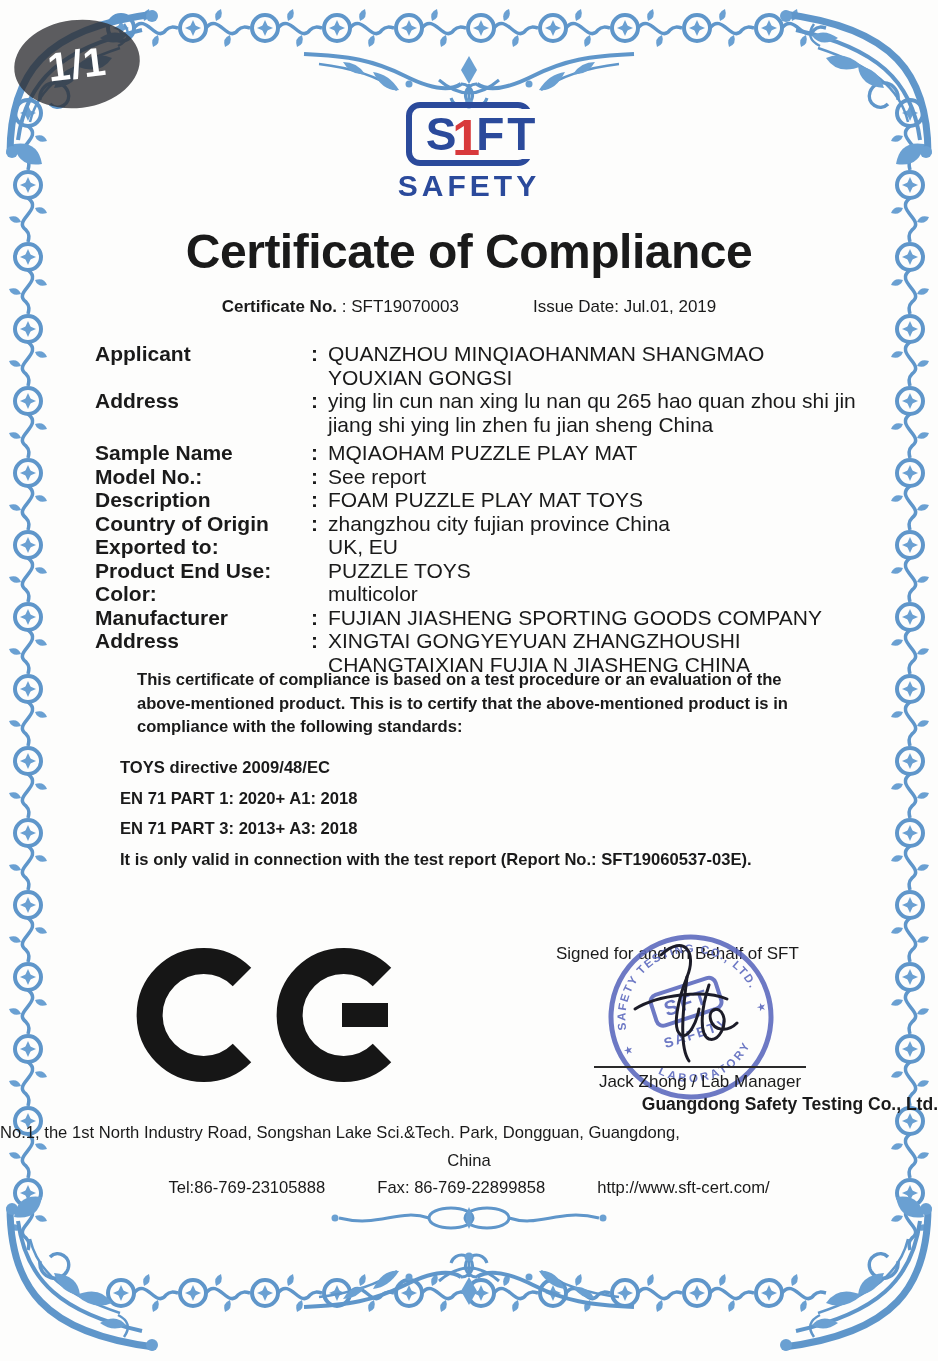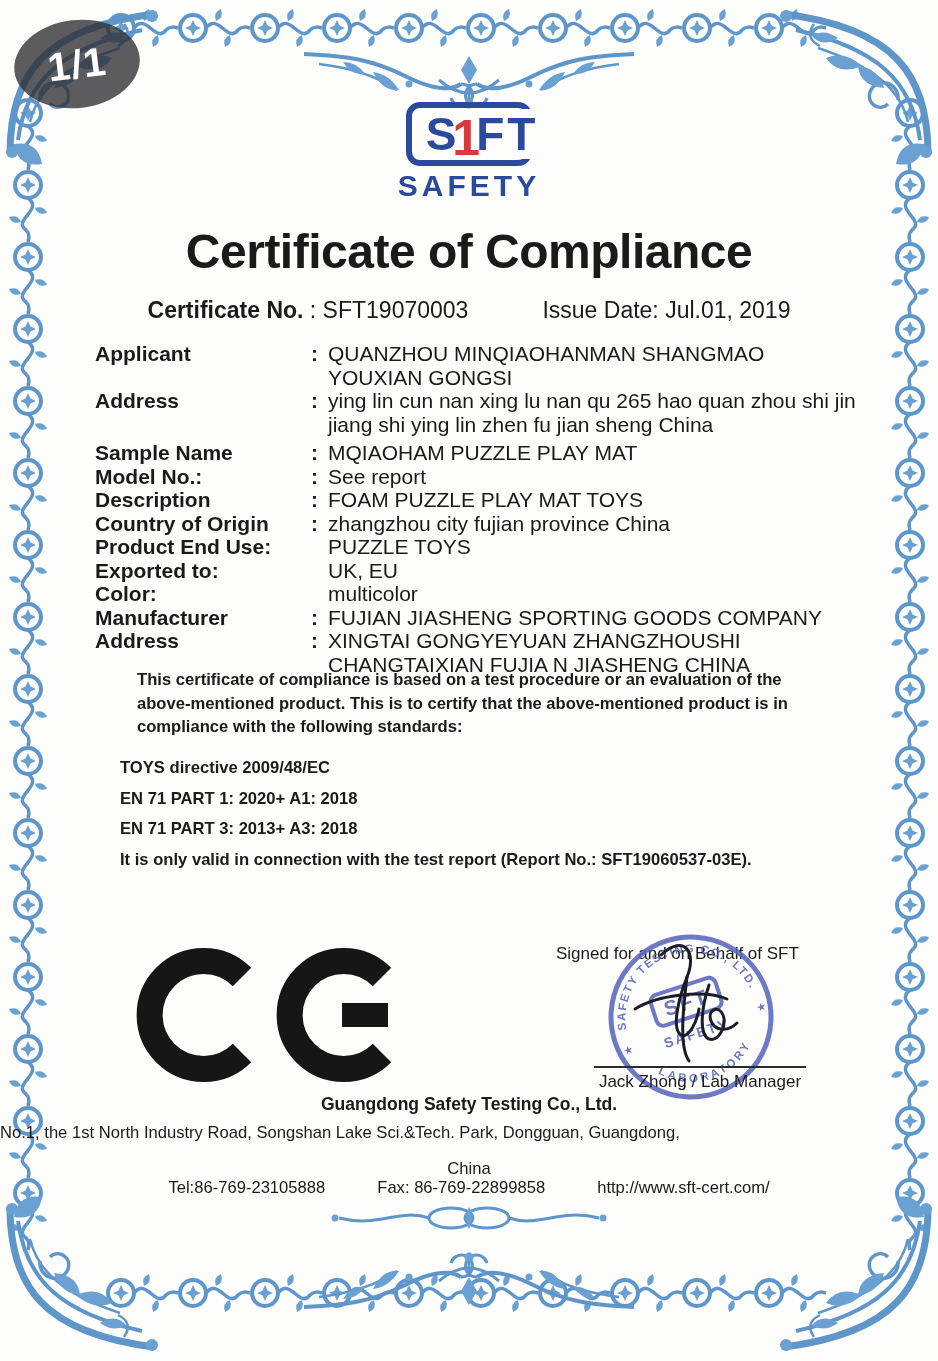--- a/index.html
+++ b/index.html
@@ -26,21 +26,21 @@
     display:flex;align-items:center;font-weight:bold;line-height:1;background:transparent;
   }
   .logo-box .ls,.logo-box .lf,.logo-box .lt{color:#2b4a9b;font-size:46px;}
   .logo-box .l1{color:#d8393b;font-size:50px;margin:0 -6px 0 -4px;transform:translateY(4px);}
   .logo-box .lf{margin-left:2px;}
   .logo-box .lt{background:#fdfdfc;position:relative;z-index:1;margin-right:-22px;padding:2px 3px;}
   .logo-word{color:#2b4a9b;font-weight:bold;font-size:30px;letter-spacing:4px;margin-top:3px;}
   
   .title{left:0;top:224px;width:100%;text-align:center;font-size:48px;font-weight:bold;letter-spacing:-0.5px;z-index:2;}
   
-  .certline{left:0;top:297px;width:100%;display:flex;justify-content:center;gap:74px;font-size:23px;z-index:2;}
+  .certline{left:0;top:297px;width:100%;display:flex;justify-content:center;gap:74px;font-size:17px;z-index:2;}
   .certline b{font-weight:bold;}
   
   .fields{left:95px;top:342px;width:765px;font-size:21px;line-height:23.5px;z-index:2;}
   .row{display:flex;}
   .row.gap{margin-top:5px;align-items:flex-end;}
   .row .lbl{width:216px;font-weight:bold;flex:none;}
   .row .sep{width:17px;font-weight:bold;flex:none;}
   .row .val{width:532px;}
   
   .statement{left:120px;top:651px;width:714px;font-weight:bold;font-size:16.6px;z-index:2;}
@@ -49,23 +49,23 @@
   .statement .std{line-height:21px;margin:9px 0 0 0;}
   .statement .valid{line-height:21px;margin:10px 0 0 0;}
   
   .ce{left:136px;top:944px;z-index:2;}
   
   .signedfor{left:556px;top:944px;font-size:17px;z-index:1;}
   .stamp{left:586px;top:912px;z-index:3;}
   .sigline{left:594px;top:1066px;width:212px;border-top:2px solid #2a2a2a;z-index:4;}
   .signatory{left:574px;top:1072px;width:252px;text-align:center;font-size:17px;z-index:4;}
   
-  .company{left:0;top:1094px;width:100%;text-align:center;font-weight:bold;font-size:17.5px;z-index:2;}
+  .company{left:0;top:1094px;width:100%;text-align:right;font-weight:bold;font-size:17.5px;z-index:2;}
   .addr1{left:0;top:1123px;width:100%;text-align:left;font-size:16.6px;z-index:2;}
-  .addr2{left:0;top:1151px;width:100%;text-align:center;font-size:16.6px;z-index:2;margin-top:8px;}
+  .addr2{left:0;top:1151px;width:100%;text-align:center;font-size:16.6px;z-index:2;}
   .contact{left:0;top:1178px;width:100%;display:flex;justify-content:center;gap:52px;font-size:16.6px;z-index:2;}
 </style>
 </head>
 <body>
 
 <div class="page">
 
   <svg class="border-layer" width="938" height="1361" viewBox="0 0 938 1361" aria-hidden="true">
     <defs>
 
@@ -237,28 +237,28 @@
       <span class="lbl">Description</span>
         <span class="sep">:</span>
         <span class="val">FOAM PUZZLE PLAY MAT TOYS</span>
     </div>
     <div class="row">
       <span class="lbl">Country of Origin</span>
         <span class="sep">:</span>
         <span class="val">zhangzhou city fujian province China</span>
     </div>
     <div class="row">
+      <span class="lbl">Exported to:</span>
+        <span class="sep"></span>
+        <span class="val">UK, EU</span>
+    </div>
+    <div class="row">
       <span class="lbl">Product End Use:</span>
         <span class="sep"></span>
         <span class="val">PUZZLE TOYS</span>
-    </div>
-    <div class="row">
-      <span class="lbl">Exported to:</span>
-        <span class="sep"></span>
-        <span class="val">UK, EU</span>
     </div>
     <div class="row">
       <span class="lbl">Color:</span>
         <span class="sep"></span>
         <span class="val">multicolor</span>
     </div>
     <div class="row">
       <span class="lbl">Manufacturer</span>
         <span class="sep">:</span>
         <span class="val">FUJIAN JIASHENG SPORTING GOODS COMPANY</span>

